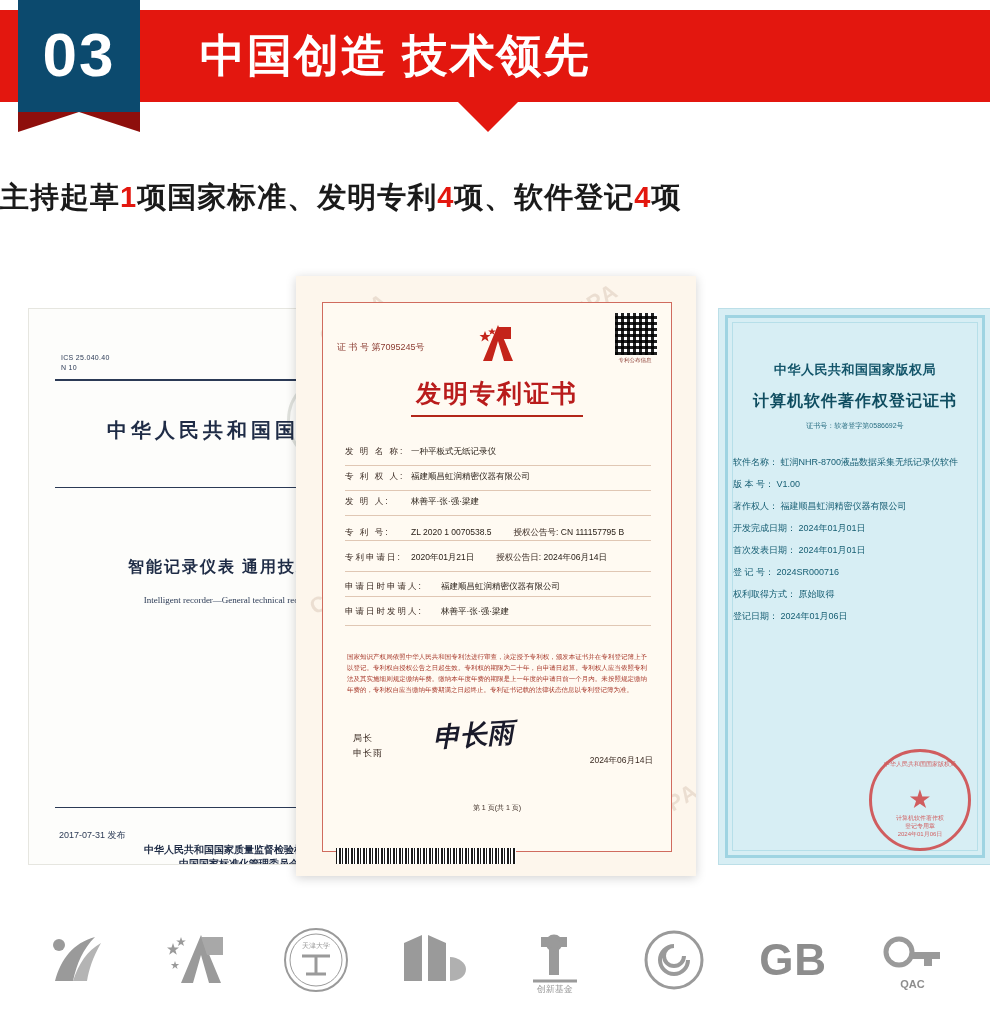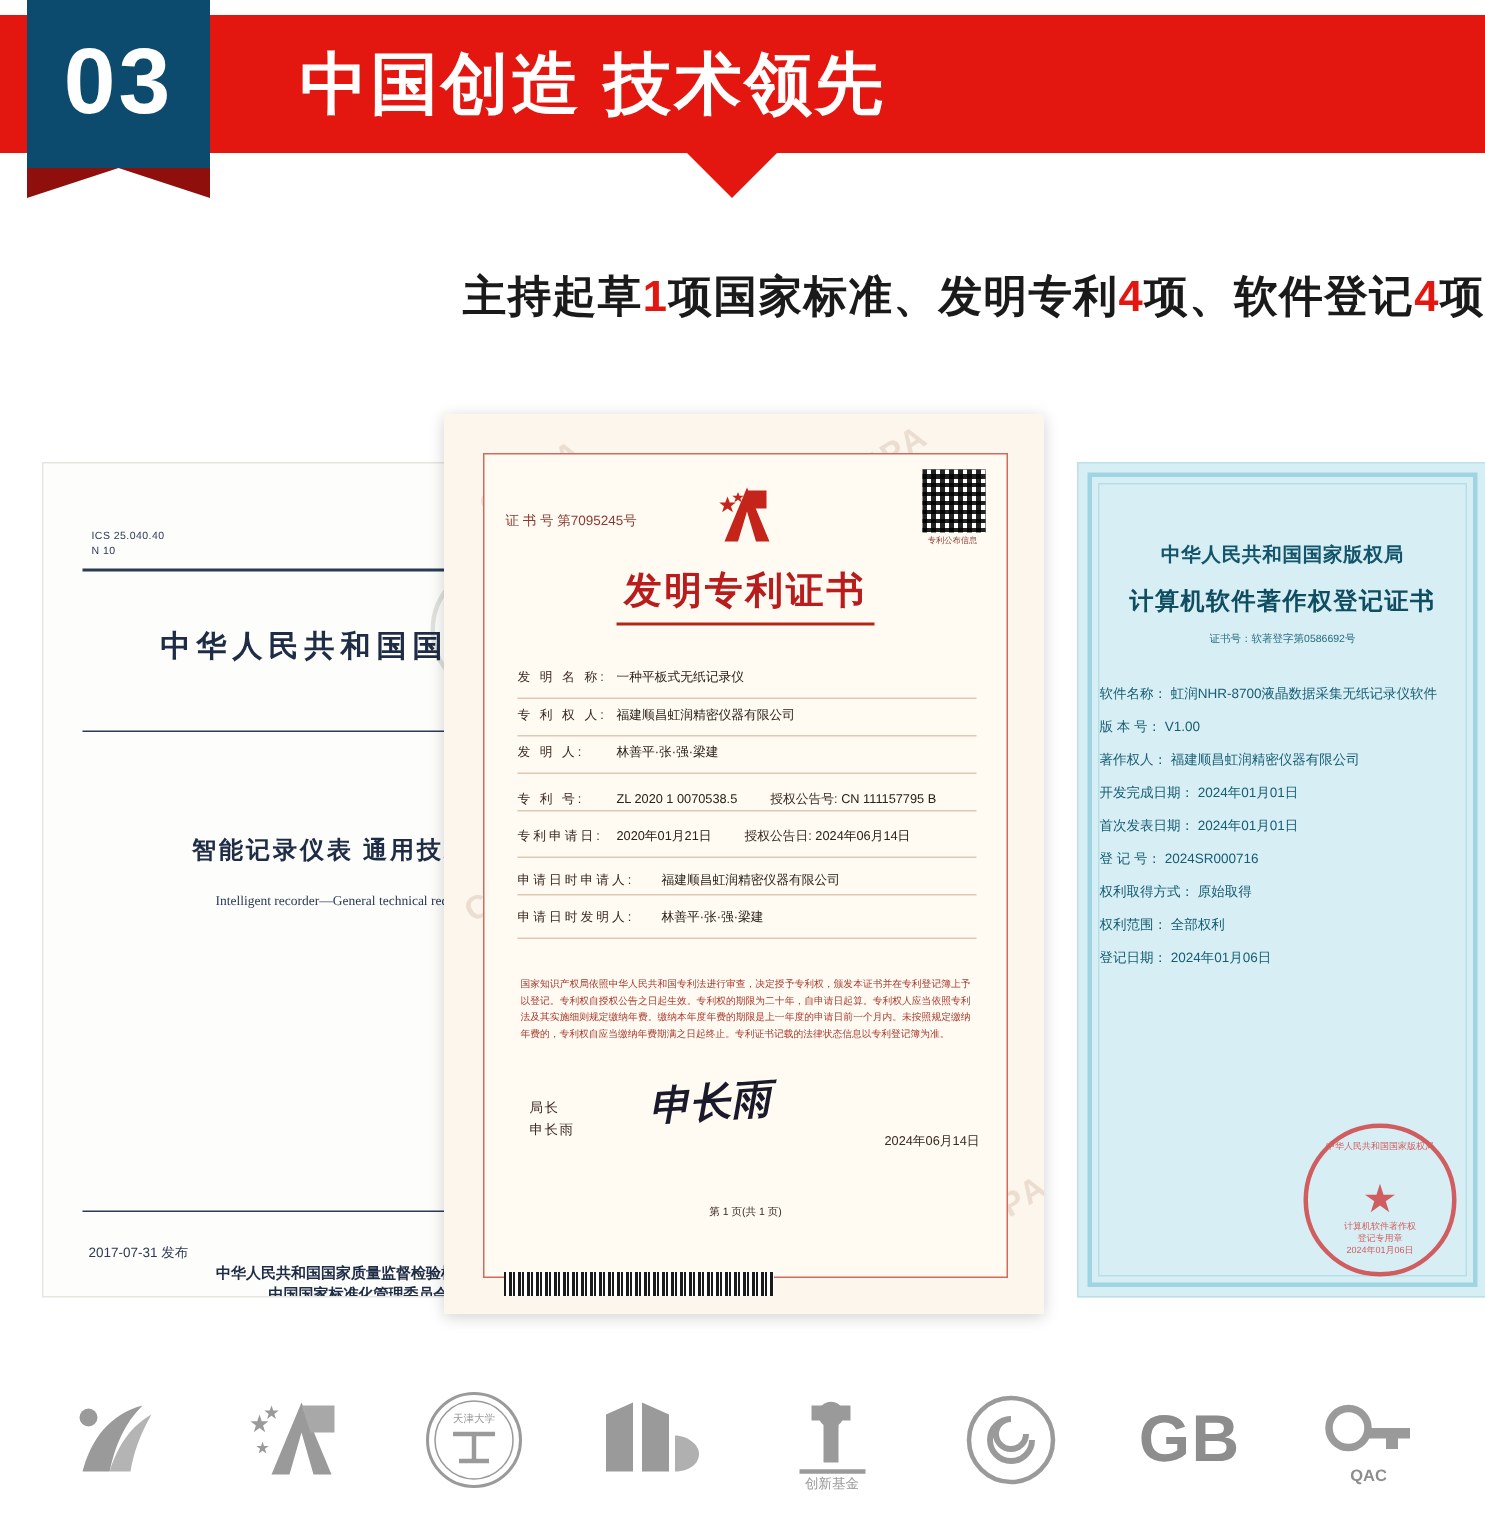--- a/index.html
+++ b/index.html
@@ -77,21 +77,21 @@
     border-left: 30px solid transparent;
     border-right: 30px solid transparent;
     border-top: 30px solid #e3170f;
   }
 
   
   .subtitle {
     position: absolute;
     left: 0; top: 178px;
     width: 990px;
-    text-align: right;
+    text-align: left;
     font-size: 29px;
     font-weight: bold;
     color: #1a1a1a;
     letter-spacing: 1px;
     font-family: "Liberation Sans", sans-serif;
   }
   .subtitle .hl { color: #e3170f; }
 
   
   .certs {
@@ -551,21 +551,20 @@
     <div class="soft-title">计算机软件著作权登记证书</div>
     <div class="soft-certno">证书号：软著登字第0586692号</div>
     <div class="soft-rows">
       <div>软件名称：  虹润NHR-8700液晶数据采集无纸记录仪软件</div>
       <div>版 本 号：  V1.00</div>
       <div>著作权人：  福建顺昌虹润精密仪器有限公司</div>
       <div>开发完成日期：  2024年01月01日</div>
       <div>首次发表日期：  2024年01月01日</div>
       <div>登 记 号：  2024SR000716</div>
       <div>权利取得方式：  原始取得</div>
-      <div>权利范围：  全部权利</div>
       <div>登记日期：  2024年01月06日</div>
     </div>
     <div class="soft-seal">
       <div class="ring-txt">中华人民共和国国家版权局</div>
       <div class="star">★</div>
       <div class="seal-bottom" style="white-space:pre-line">计算机软件著作权
 登记专用章
 2024年01月06日</div>
     </div>
   </div>

